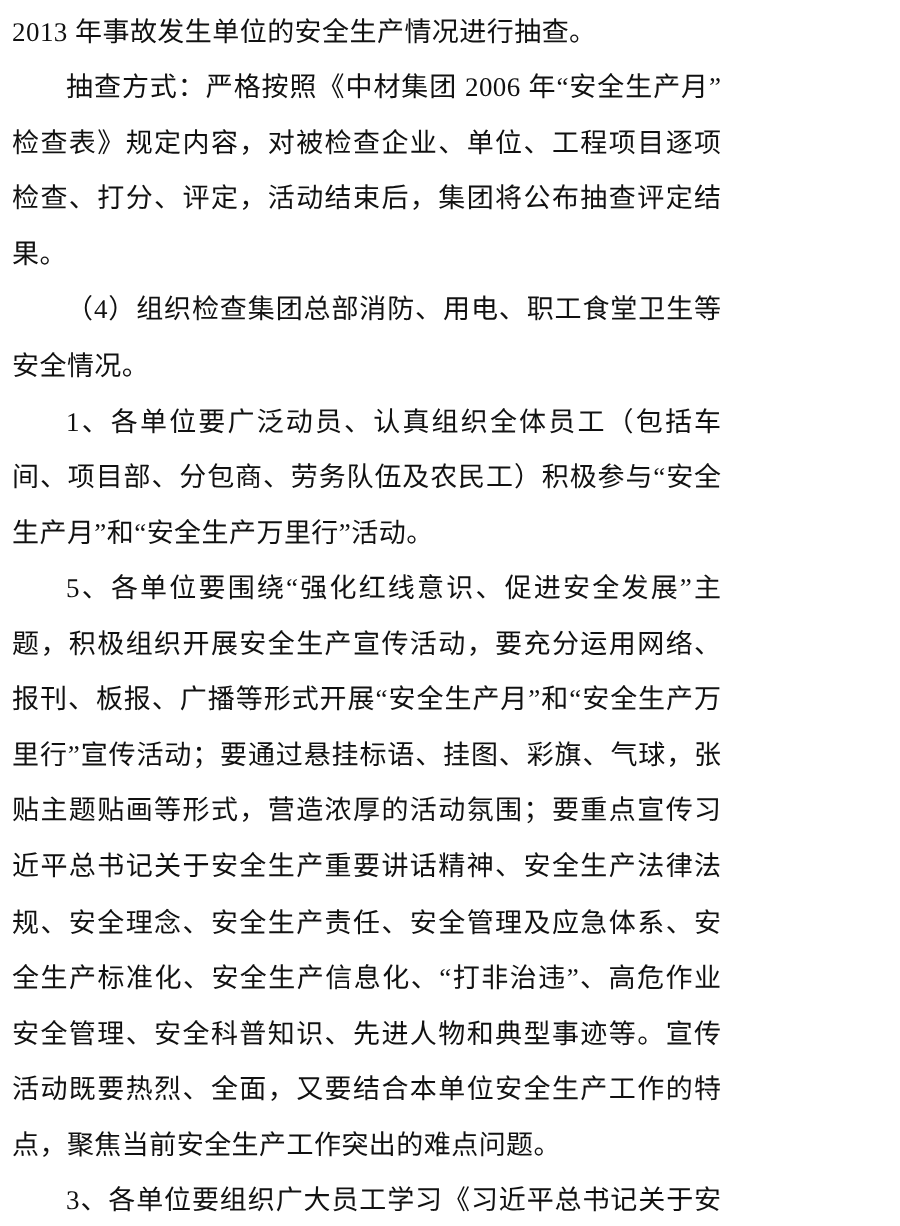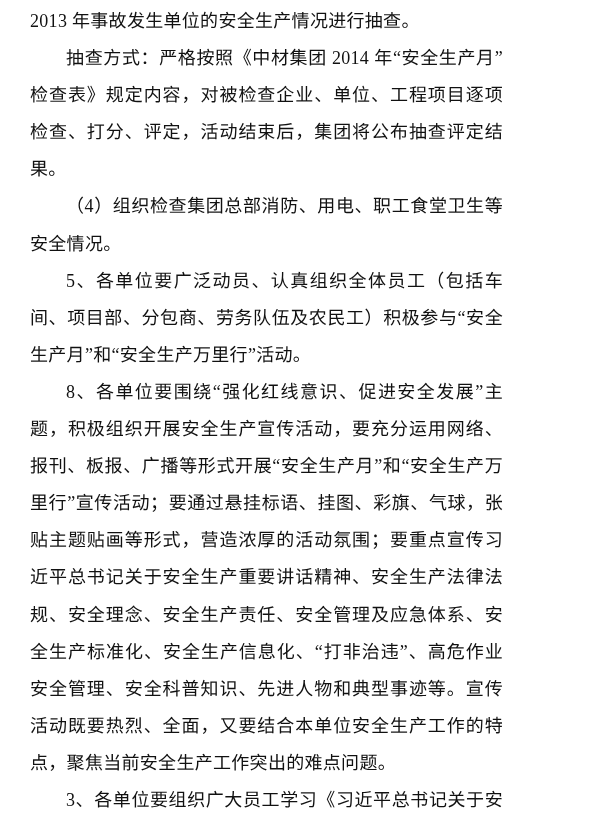--- a/index.html
+++ b/index.html
@@ -17,37 +17,36 @@
     width: 490px;
     height: 817px;
     padding: 3px 9px 0 8px;
     background: #ffffff;
     font-family: "Liberation Serif", "DejaVu Serif", serif;
     font-size: 18px;
     color: #111111;
     text-align: justify;
     text-justify: inter-ideograph;
     letter-spacing: 0.3px;
-    margin-left: 22px;
   }
   .para {
     margin: 0;
     line-height: 37.1px;
     text-indent: 2em;
   }
   .para.no-indent {
     text-indent: 0;
   }
   .para.heading {
     font-weight: bold;
   }
 </style>
 </head>
 <body>
 
 <div class="page">
   <p class="para no-indent">2013 年事故发生单位的安全生产情况进行抽查。</p>
-  <p class="para">抽查方式：严格按照《中材集团 2014 年“安全生产月”检查表》规定内容，对被检查企业、单位、工程项目逐项检查、打分、评定，活动结束后，集团将公布抽查评定结果。</p>
+  <p class="para">抽查方式：严格按照《中材集团 2006 年“安全生产月”检查表》规定内容，对被检查企业、单位、工程项目逐项检查、打分、评定，活动结束后，集团将公布抽查评定结果。</p>
   <p class="para">（4）组织检查集团总部消防、用电、职工食堂卫生等安全情况。</p>
-  <p class="para">5、各单位要广泛动员、认真组织全体员工（包括车间、项目部、分包商、劳务队伍及农民工）积极参与“安全生产月”和“安全生产万里行”活动。</p>
-  <p class="para">8、各单位要围绕“强化红线意识、促进安全发展”主题，积极组织开展安全生产宣传活动，要充分运用网络、报刊、板报、广播等形式开展“安全生产月”和“安全生产万里行”宣传活动；要通过悬挂标语、挂图、彩旗、气球，张贴主题贴画等形式，营造浓厚的活动氛围；要重点宣传习近平总书记关于安全生产重要讲话精神、安全生产法律法规、安全理念、安全生产责任、安全管理及应急体系、安全生产标准化、安全生产信息化、“打非治违”、高危作业安全管理、安全科普知识、先进人物和典型事迹等。宣传活动既要热烈、全面，又要结合本单位安全生产工作的特点，聚焦当前安全生产工作突出的难点问题。</p>
+  <p class="para">1、各单位要广泛动员、认真组织全体员工（包括车间、项目部、分包商、劳务队伍及农民工）积极参与“安全生产月”和“安全生产万里行”活动。</p>
+  <p class="para">5、各单位要围绕“强化红线意识、促进安全发展”主题，积极组织开展安全生产宣传活动，要充分运用网络、报刊、板报、广播等形式开展“安全生产月”和“安全生产万里行”宣传活动；要通过悬挂标语、挂图、彩旗、气球，张贴主题贴画等形式，营造浓厚的活动氛围；要重点宣传习近平总书记关于安全生产重要讲话精神、安全生产法律法规、安全理念、安全生产责任、安全管理及应急体系、安全生产标准化、安全生产信息化、“打非治违”、高危作业安全管理、安全科普知识、先进人物和典型事迹等。宣传活动既要热烈、全面，又要结合本单位安全生产工作的特点，聚焦当前安全生产工作突出的难点问题。</p>
   <p class="para">3、各单位要组织广大员工学习《习近平总书记关于安全生产重要讲话精神学习读本》，观看“安全生产月”主题宣传片——《生命的红线》、警示教育片《盲洞·迷途》；要按照国家、集团的总体要求，结合本单位的实际情况，认真组织开展各类安全生产教育培训活动，重点开展安全标准化、</p>
 </div>
 
 </body></html>

